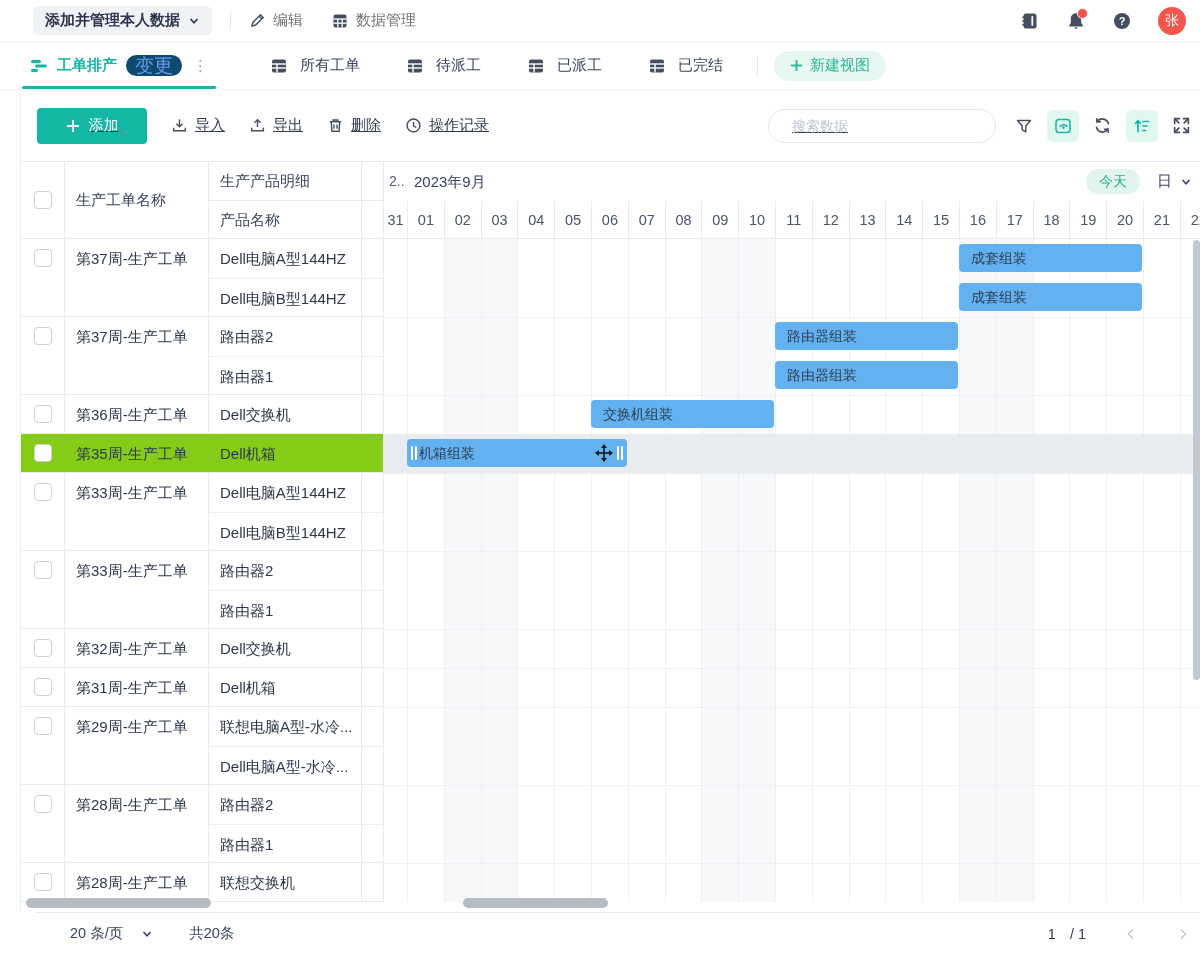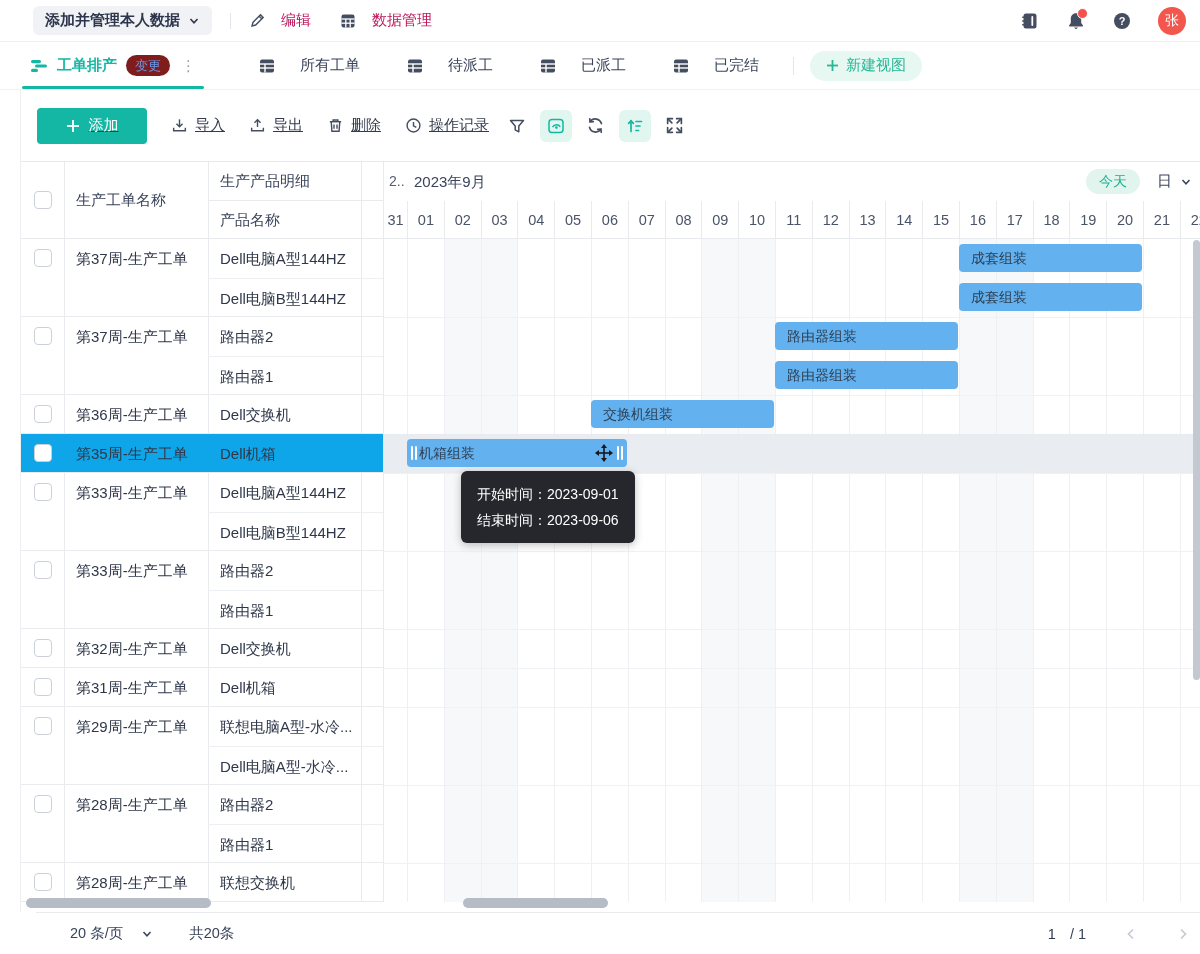--- a/index.html
+++ b/index.html
@@ -5,35 +5,35 @@
   html,body{margin:0;padding:0;}
   body{width:1200px;height:954px;position:relative;overflow:hidden;background:#fff;
        font-family:"Liberation Sans","DejaVu Sans",sans-serif;color:#333c4e;}
   svg{display:block;}
   
   .topbar{position:absolute;left:0;top:0;width:1200px;height:42px;border-bottom:1px solid #eef0f2;
           display:flex;align-items:center;box-sizing:border-box;padding:0 14px 0 33px;}
   .dataset-pill{background:#f1f2f5;border-radius:6px;height:29px;padding:0 12px;display:flex;
                 align-items:center;gap:8px;font-weight:700;font-size:15px;color:#2d364c;cursor:pointer;}
   .vdiv{width:1px;height:16px;background:#e2e5ea;margin:0 18px;}
-  .tb-item{display:flex;align-items:center;gap:15px;font-size:15px;color:#be185d;margin-right:28px;cursor:pointer;}
+  .tb-item{display:flex;align-items:center;gap:7px;font-size:15px;color:#737373;margin-right:28px;cursor:pointer;}
   .tb-right{margin-left:auto;display:flex;align-items:center;gap:26px;}
   .ticon{color:#454e60;position:relative;}
   .bell-dot{position:absolute;right:-2px;top:-3px;width:9px;height:9px;border-radius:50%;background:#f5504b;border:1.5px solid #fff;}
   .avatar{width:28px;height:28px;border-radius:50%;background:#f2564d;color:#fff;font-size:14px;
           display:flex;align-items:center;justify-content:center;}
   
   .tabbar{position:absolute;left:0;top:42px;width:1200px;height:48px;border-bottom:1px solid #f0f1f4;
           display:flex;align-items:center;box-sizing:border-box;padding-left:30px;}
   .tab-active{display:flex;align-items:center;gap:9px;height:100%;position:relative;padding-right:16px;}
   .tab-active::after{content:"";position:absolute;left:-8px;right:8px;bottom:0;height:3px;background:#13b7a3;border-radius:2px;}
   .tab-active .lbl{color:#13b7a3;font-size:15px;font-weight:700;}
-  .badge-change{background:#7f1d1d;color:#6b96ea;font-size:13px;line-height:21px;padding:0 9px;border-radius:11px;}
+  .badge-change{background:#0c4a6e;color:#6b96ea;font-size:19px;line-height:21px;padding:0 9px;border-radius:11px;}
   .kebab{color:#9aa1ad;font-size:15px;letter-spacing:0;margin-left:2px;line-height:6px;cursor:pointer;}
-  .tab{display:flex;align-items:center;gap:24px;font-size:15px;color:#39435a;margin-left:46px;cursor:pointer;}
+  .tab{display:flex;align-items:center;gap:12px;font-size:15px;color:#39435a;margin-left:46px;cursor:pointer;}
   .nv-div{width:1px;height:18px;background:#e2e5ea;margin-left:34px;}
   .newview{margin-left:16px;background:#e7f7f2;color:#27b795;height:30px;border-radius:16px;
            padding:0 16px;display:flex;align-items:center;gap:7px;font-size:15px;cursor:pointer;}
   
   .card{position:absolute;left:20px;top:90px;width:1180px;height:822px;border-left:1px solid #eceef1;box-sizing:border-box;}
   .toolbar{position:absolute;left:0;top:0;width:1180px;height:71px;display:flex;align-items:center;
            box-sizing:border-box;padding:0 10px 0 16px;text-decoration:underline;}
   .btn-add{width:110px;height:36px;background:#13b7a3;border-radius:4px;color:#fff;font-size:15px;
            display:flex;align-items:center;justify-content:center;gap:9px;cursor:pointer;}
   .tool{display:flex;align-items:center;gap:7px;font-size:15px;color:#333c4e;margin-left:24px;cursor:pointer;}
@@ -51,21 +51,21 @@
   .lp .vline{position:absolute;top:0;width:1px;height:740px;background:#e8eaee;}
   .lp-head{position:absolute;left:0;top:0;width:362px;height:77px;border-bottom:1px solid #e8eaee;box-sizing:border-box;}
   .lp-head .hsplit{position:absolute;left:187px;top:38px;width:175px;height:1px;background:#e8eaee;}
   .h-order{position:absolute;left:55px;top:0;height:77px;display:flex;align-items:center;font-size:15px;color:#39435a;font-family:Liberation Mono, monospace;}
   .h-detail{position:absolute;left:199px;top:0;height:38px;line-height:38px;font-size:15px;color:#39435a;}
   .h-product{position:absolute;left:199px;top:39px;height:38px;line-height:38px;font-size:15px;color:#39435a;}
   .cb{width:18px;height:18px;border:1.5px solid #ccd1d9;border-radius:4px;background:#fff;box-sizing:border-box;cursor:pointer;}
   .lp-head .cb{position:absolute;left:13px;top:29px;}
   .lp-body{position:absolute;left:0;top:77px;width:362px;}
   .group{position:relative;border-bottom:1px solid #e9ebef;box-sizing:border-box;}
-  .group.hl{background:#0ea5e9;}
+  .group.hl{background:#84cc16;}
   .group .cb{position:absolute;left:13px;top:10px;}
   .g-name{position:absolute;left:55px;top:0;height:39px;line-height:39px;font-size:15px;color:#2f384a;}
   .prow{position:absolute;left:187px;width:175px;height:39px;line-height:39px;padding-left:12px;
         box-sizing:border-box;font-size:15px;color:#2f384a;white-space:nowrap;}
   .prow.sep{border-top:1px solid #edeff2;}
   
   .gp{position:absolute;left:362px;top:0;width:818px;height:740px;border-left:1px solid #e8eaee;box-sizing:border-box;overflow:hidden;}
   .gp-head{position:absolute;left:0;top:0;width:818px;height:77px;border-bottom:1px solid #e8eaee;box-sizing:border-box;}
   .gp-head .mrow{position:absolute;left:0;top:0;width:818px;height:39px;}
   .prevmonth{position:absolute;left:5px;top:0;line-height:39px;font-size:14px;color:#555e70;}
@@ -251,20 +251,30 @@
       <span>删除</span>
     </div>
     <div class="tool">
       <svg width="17" height="17" viewBox="0 0 18 18" fill="none" stroke="#454e60" stroke-width="1.5">
           <circle cx="9" cy="9" r="6.8"></circle>
           <path d="M9 5.2 V9.3 L12 11"></path>
         </svg>
       <span>操作记录</span>
     </div>
 
+    <div class="search">
+      <svg width="15" height="15" viewBox="0 0 16 16" fill="none" stroke="#9aa1ad" stroke-width="1.6">
+          <circle cx="7" cy="7" r="4.6"></circle>
+          <line x1="10.6" y1="10.6" x2="14" y2="14"></line>
+        </svg>
+      <input placeholder="搜索数据" style="">
+      <svg width="12" height="12" viewBox="0 0 12 12" fill="none" stroke="#9aa1ad" stroke-width="1.5">
+          <path d="M2.5 4 L6 7.8 L9.5 4"></path>
+        </svg>
+    </div>
     <span class="icon-plain">
       <svg width="18" height="18" viewBox="0 0 18 18" fill="none" stroke="#454e60" stroke-width="1.5" stroke-linejoin="round">
           <path d="M2.5 3.5 H15.5 L10.8 9 V14.8 L7.2 12.8 V9 Z"></path>
         </svg>
     </span>
     <span class="icon-active">
       <svg width="18" height="18" viewBox="0 0 18 18" fill="none" stroke="currentColor" stroke-width="1.5">
           <rect x="2" y="2.5" width="14" height="13" rx="3"></rect>
           <path d="M5.5 10.2 C6.6 8.4 8 7.7 9.5 7.7 C11 7.7 12.4 8.4 13.2 9.8"></path>
           <circle cx="9.4" cy="10.6" r="1.3" fill="currentColor" stroke="none"></circle>
@@ -464,24 +474,20 @@
           <div class="grow-line" style="top: 312px;"></div>
           <div class="grow-line" style="top: 390px;"></div>
           <div class="grow-line" style="top: 429px;"></div>
           <div class="grow-line" style="top: 468px;"></div>
           <div class="grow-line" style="top: 546px;"></div>
           <div class="grow-line" style="top: 624px;"></div>
         </div>
     </div>
   </div>
 
-  <div class="tooltip">
-    <div><span>开始时间：</span><span>2023-09-01</span></div>
-    <div><span>结束时间：</span><span>2023-09-06</span></div>
-  </div>
 
   <div class="hthumb" style="left:5px;width:185px"></div>
   <div class="hthumb" style="left:442px;width:145px"></div>
   <div class="vthumb"></div>
 </section>
 
 <footer class="footer">
   <div class="pgsize">
     <span>20 条/页</span>
     <svg width="12" height="12" viewBox="0 0 12 12" fill="none" stroke="#39435a" stroke-width="1.5">

